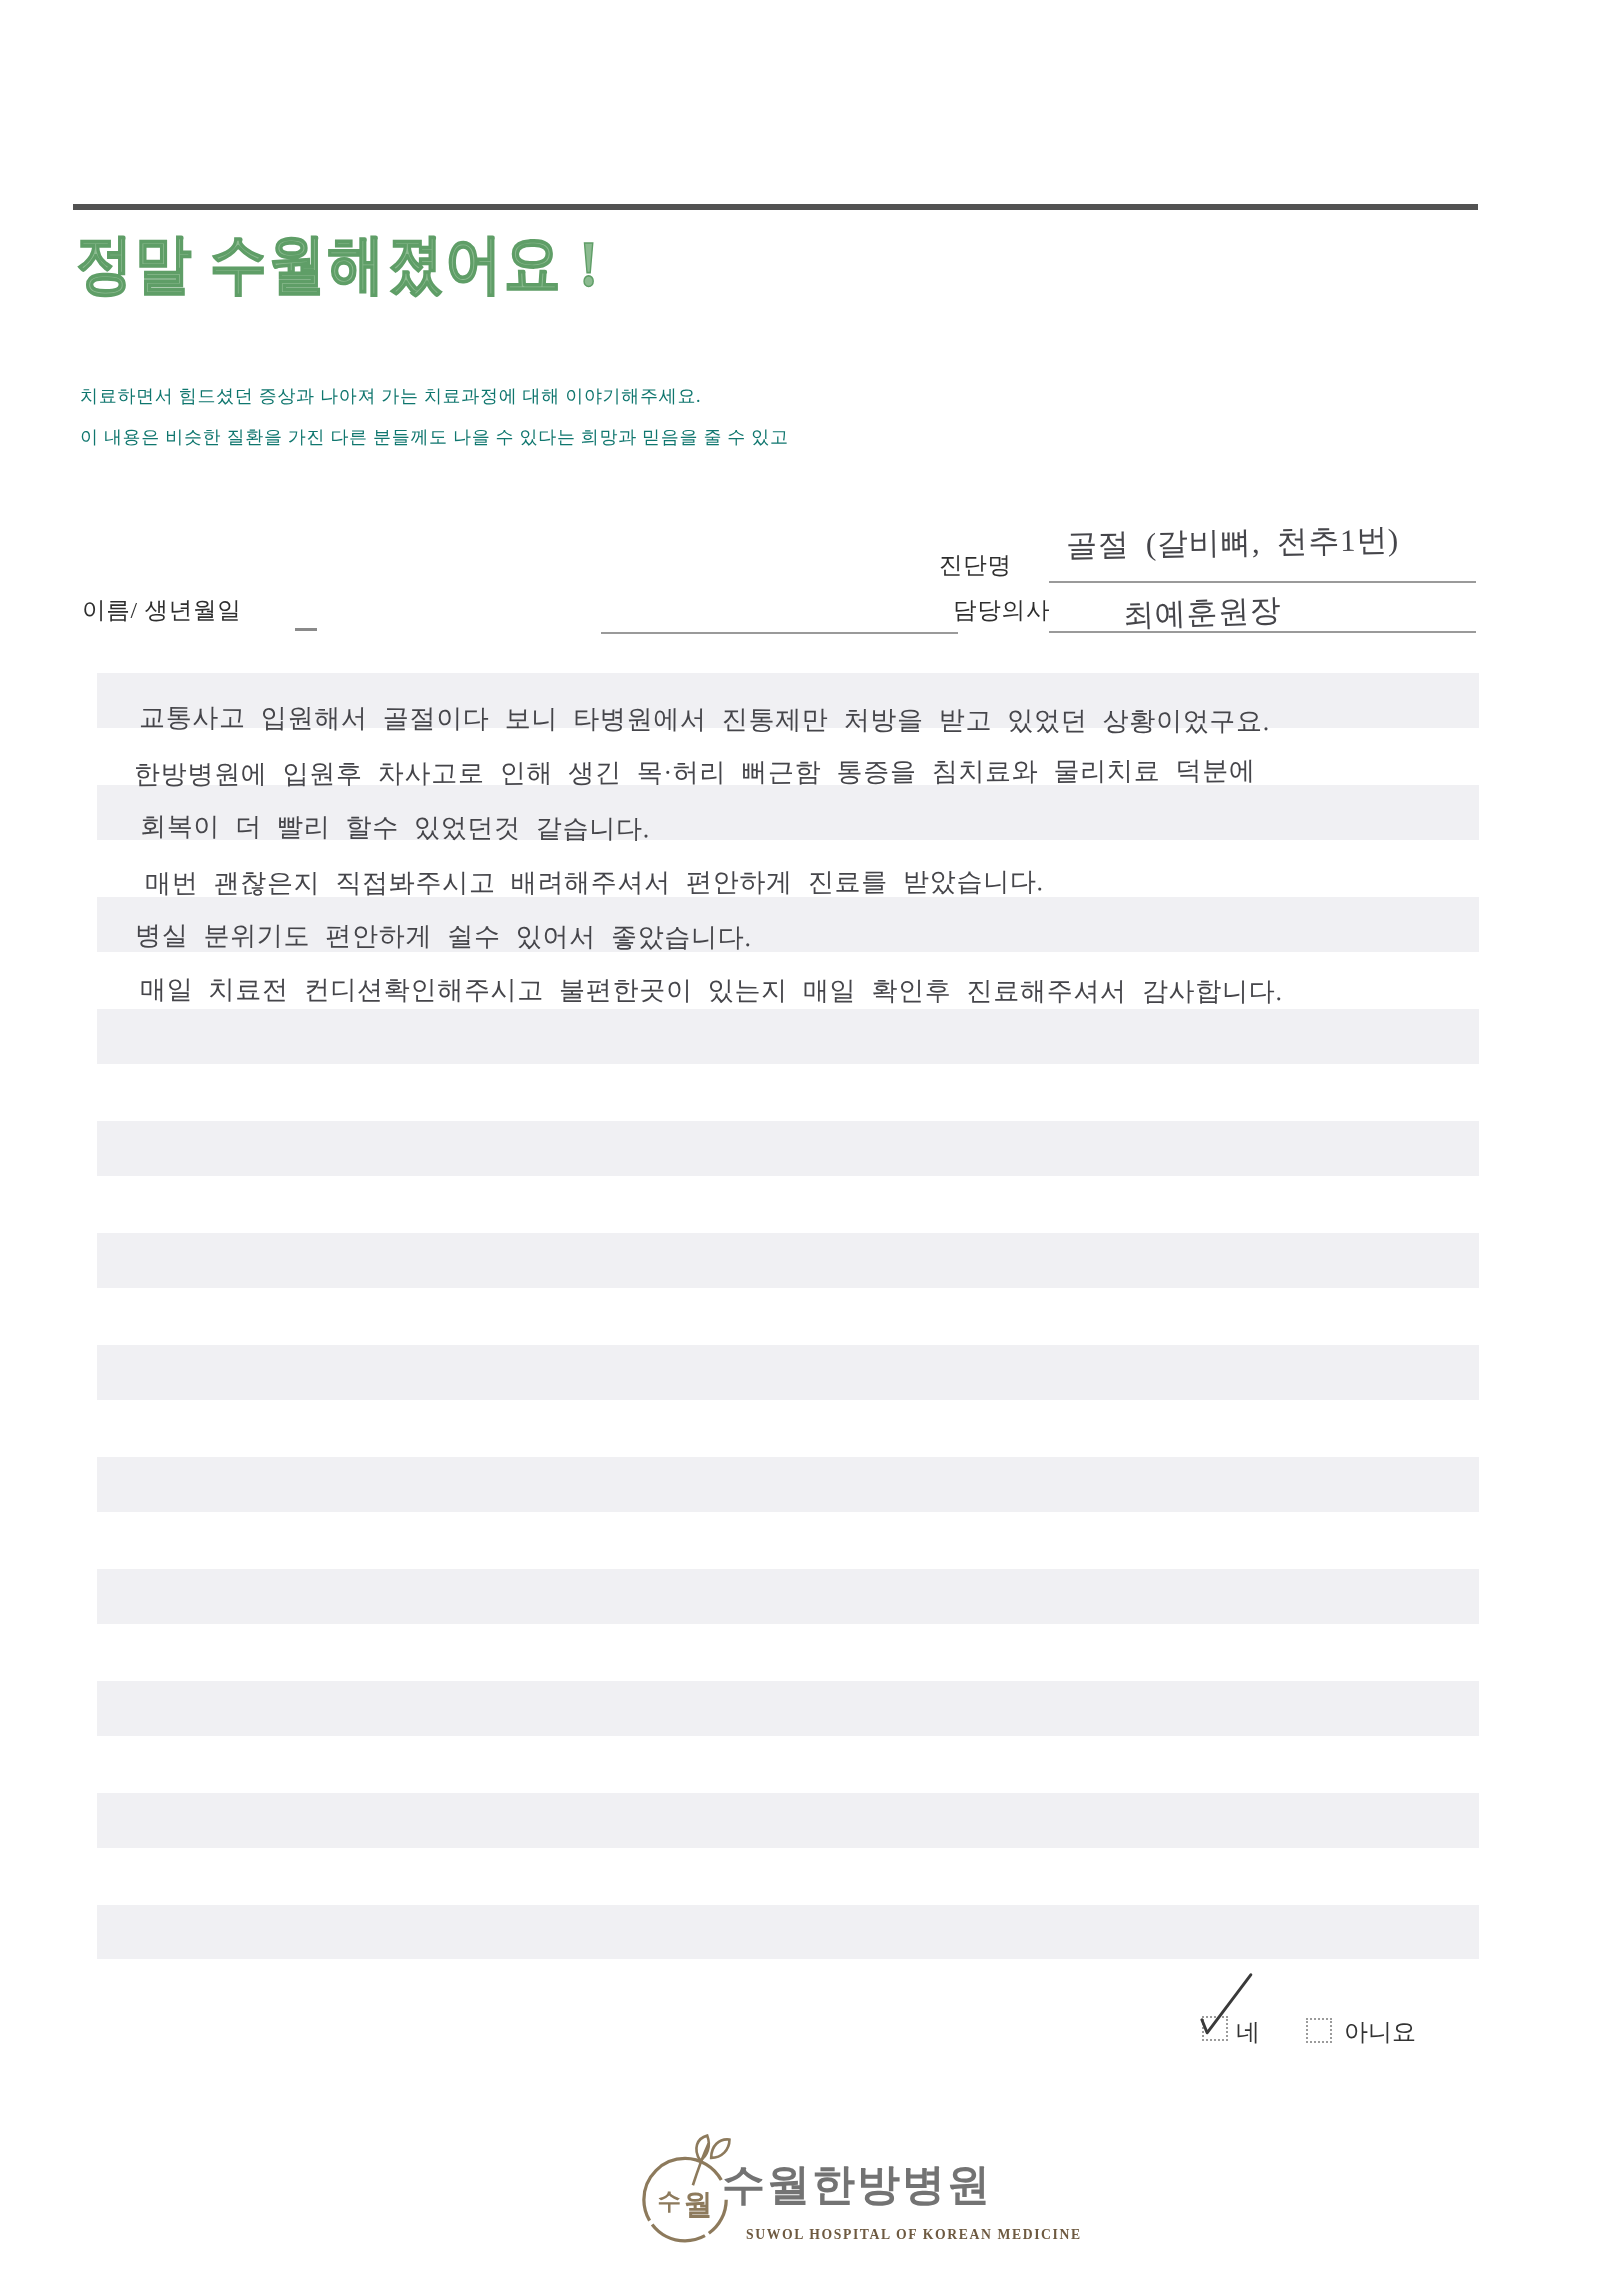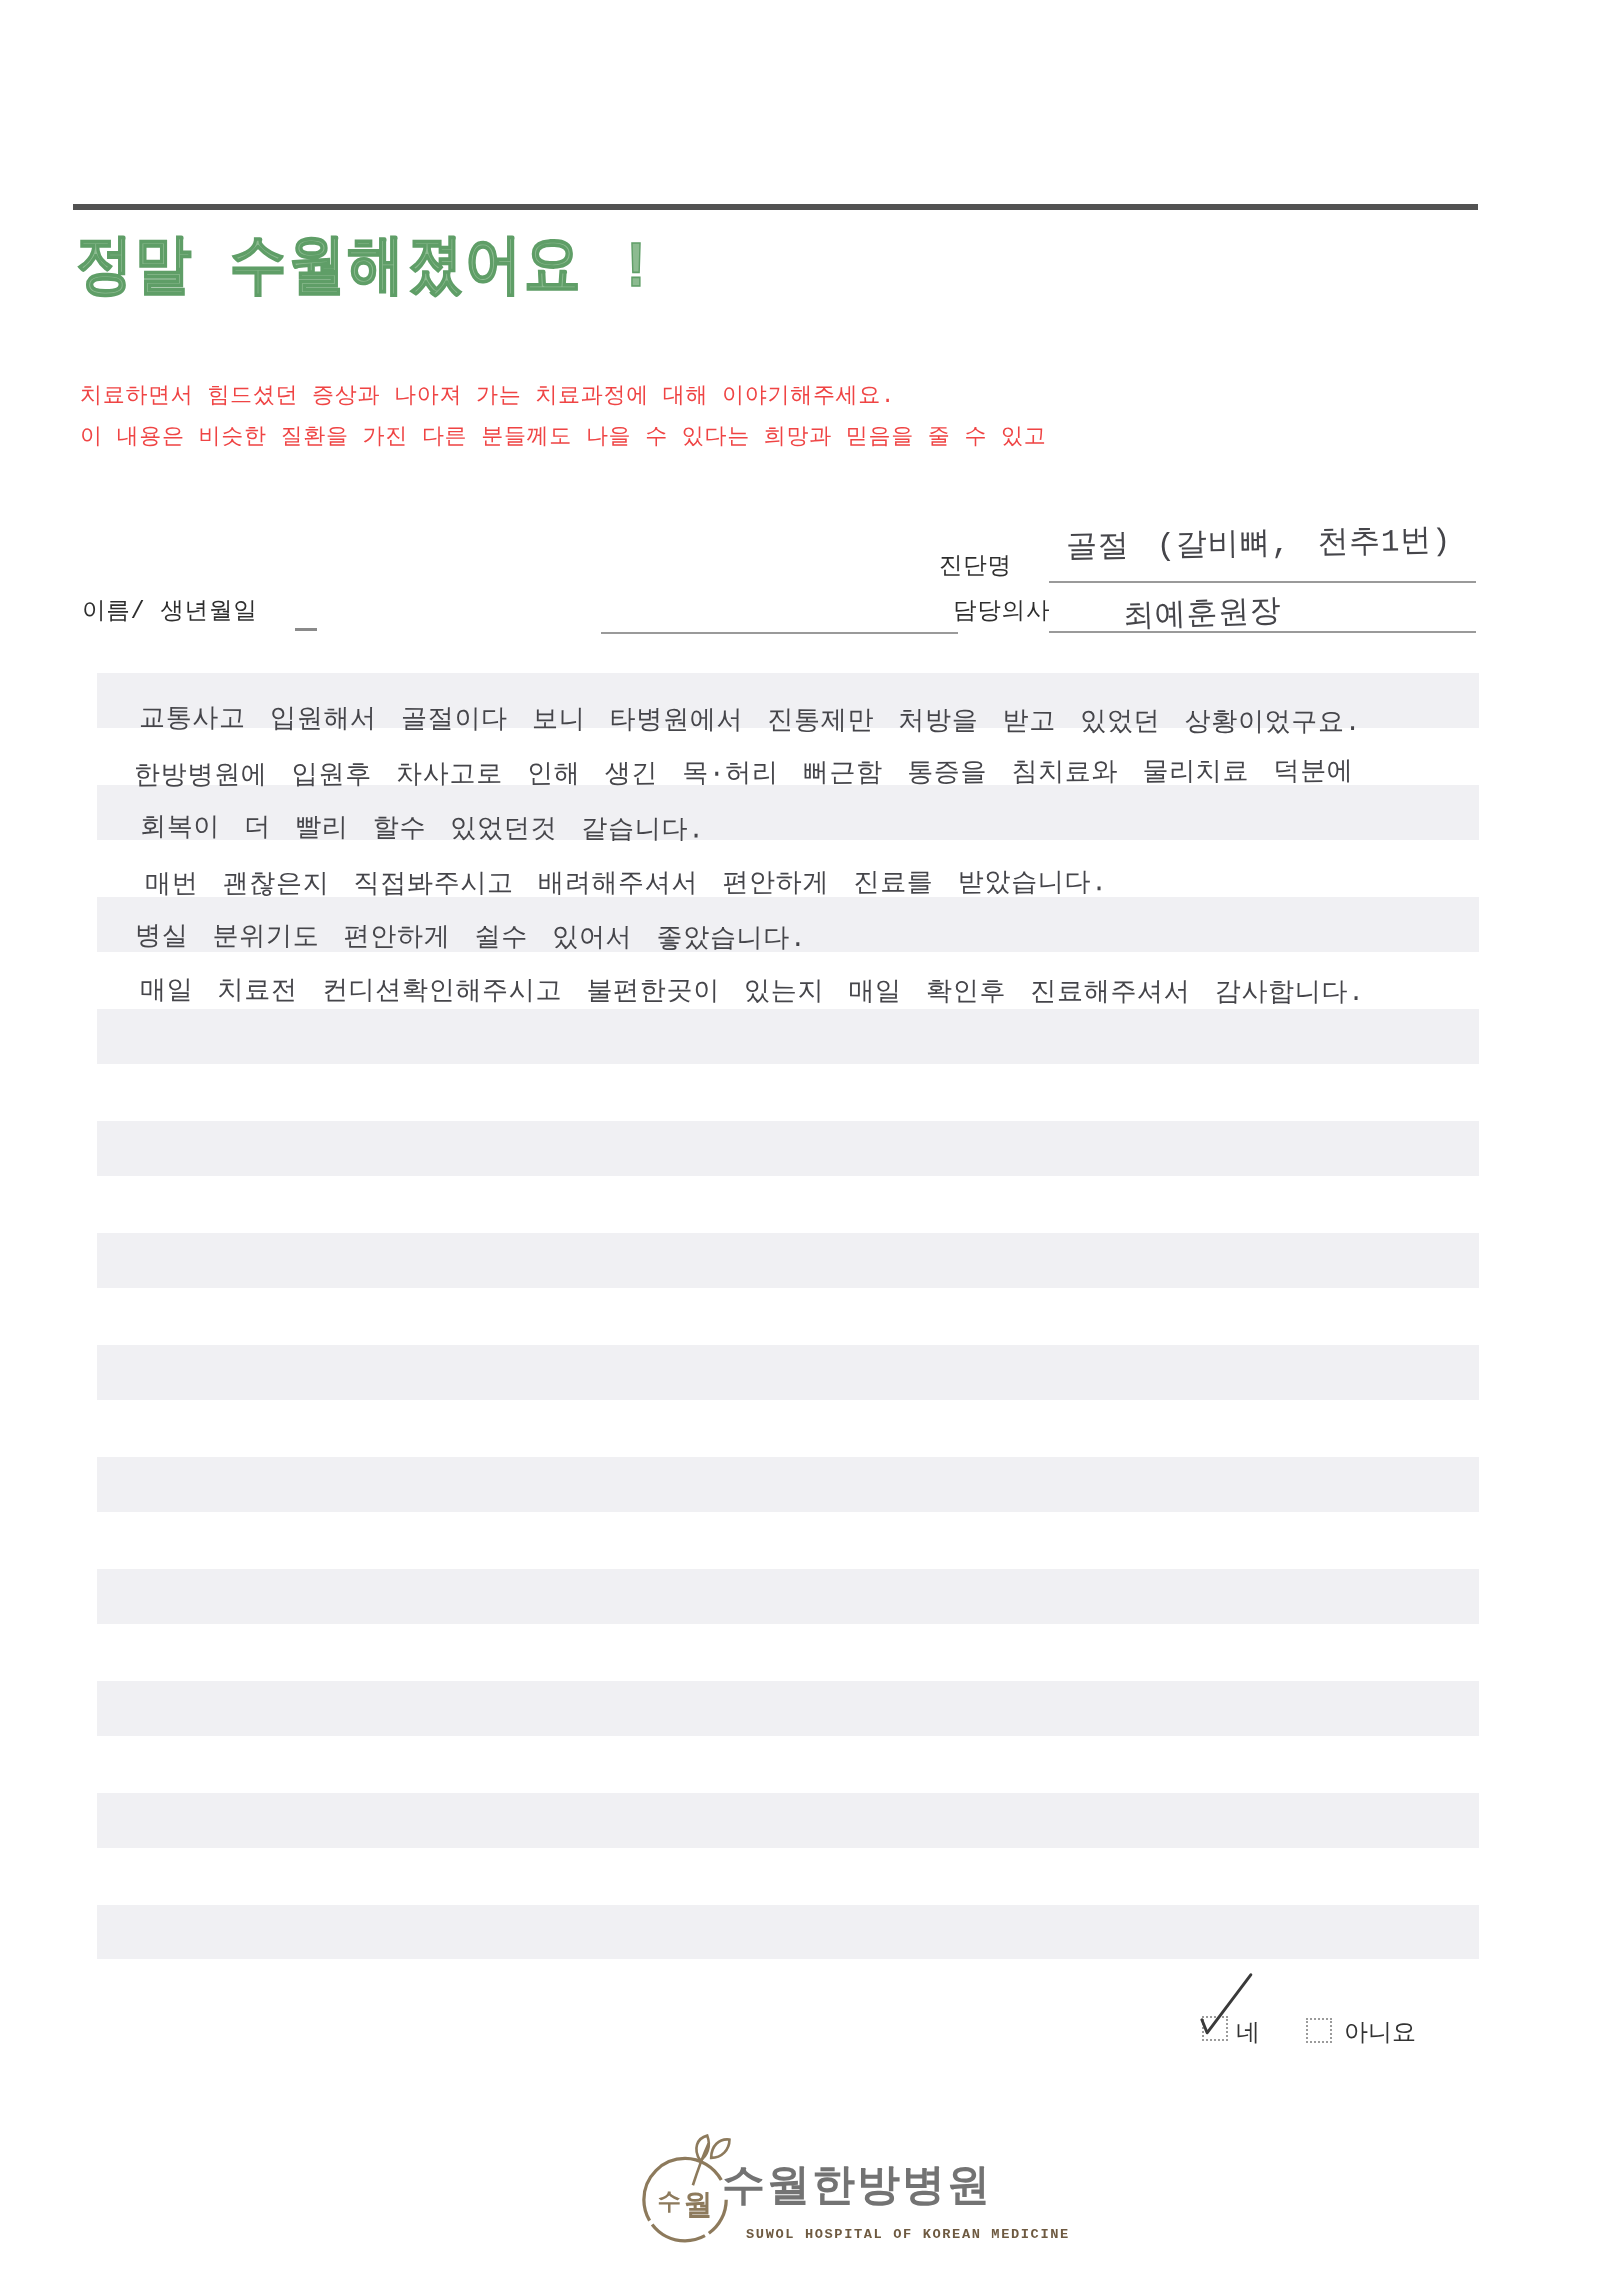--- a/index.html
+++ b/index.html
@@ -1,27 +1,27 @@
 <!DOCTYPE html>
 <html style="font-size:10.5px"><head>
 <meta charset="utf-8">
 <style>
   html,body{margin:0;padding:0;background:#ffffff;}
   .page{
     position:relative;width:1508px;height:2295px;background:#ffffff;
-    font-family:Liberation Mono, monospace;color:#3a3a3a;overflow:hidden;padding-left:40px;
+    font-family:Liberation Serif, serif;color:#3a3a3a;overflow:hidden;padding-left:40px;
   }
   .abs{position:absolute;}
   .top-rule{left:73px;top:204px;width:1405px;height:5.9px;background:#525252;}
   .title{
     left:76px;top:220px;font-size:65px;font-weight:800;letter-spacing:2.6px;
     color:#8cbb90;-webkit-text-stroke:1.6px #5f9e67;white-space:nowrap;
     transform:scaleX(0.87);transform-origin:left top;
   }
-  .intro{left:80px;top:376px;font-size:22px;line-height:41px;color:#ef4444;letter-spacing:0.7px;}
+  .intro{left:80px;top:376px;font-size:18px;line-height:41px;color:#0f766e;letter-spacing:0.7px;}
   .label{font-size:23.6px;color:#2e2e2e;letter-spacing:0.7px;white-space:nowrap;}
   .uline{height:2px;background:#9a9a9a;}
   .hw{
     color:#45454a;font-weight:500;white-space:nowrap;
     word-spacing:7.9px;letter-spacing:0.7px;
   }
   .hw-line{font-size:26px;}
   .stripes{
     left:97px;top:673px;width:1382px;height:1286px;
     background:repeating-linear-gradient(

